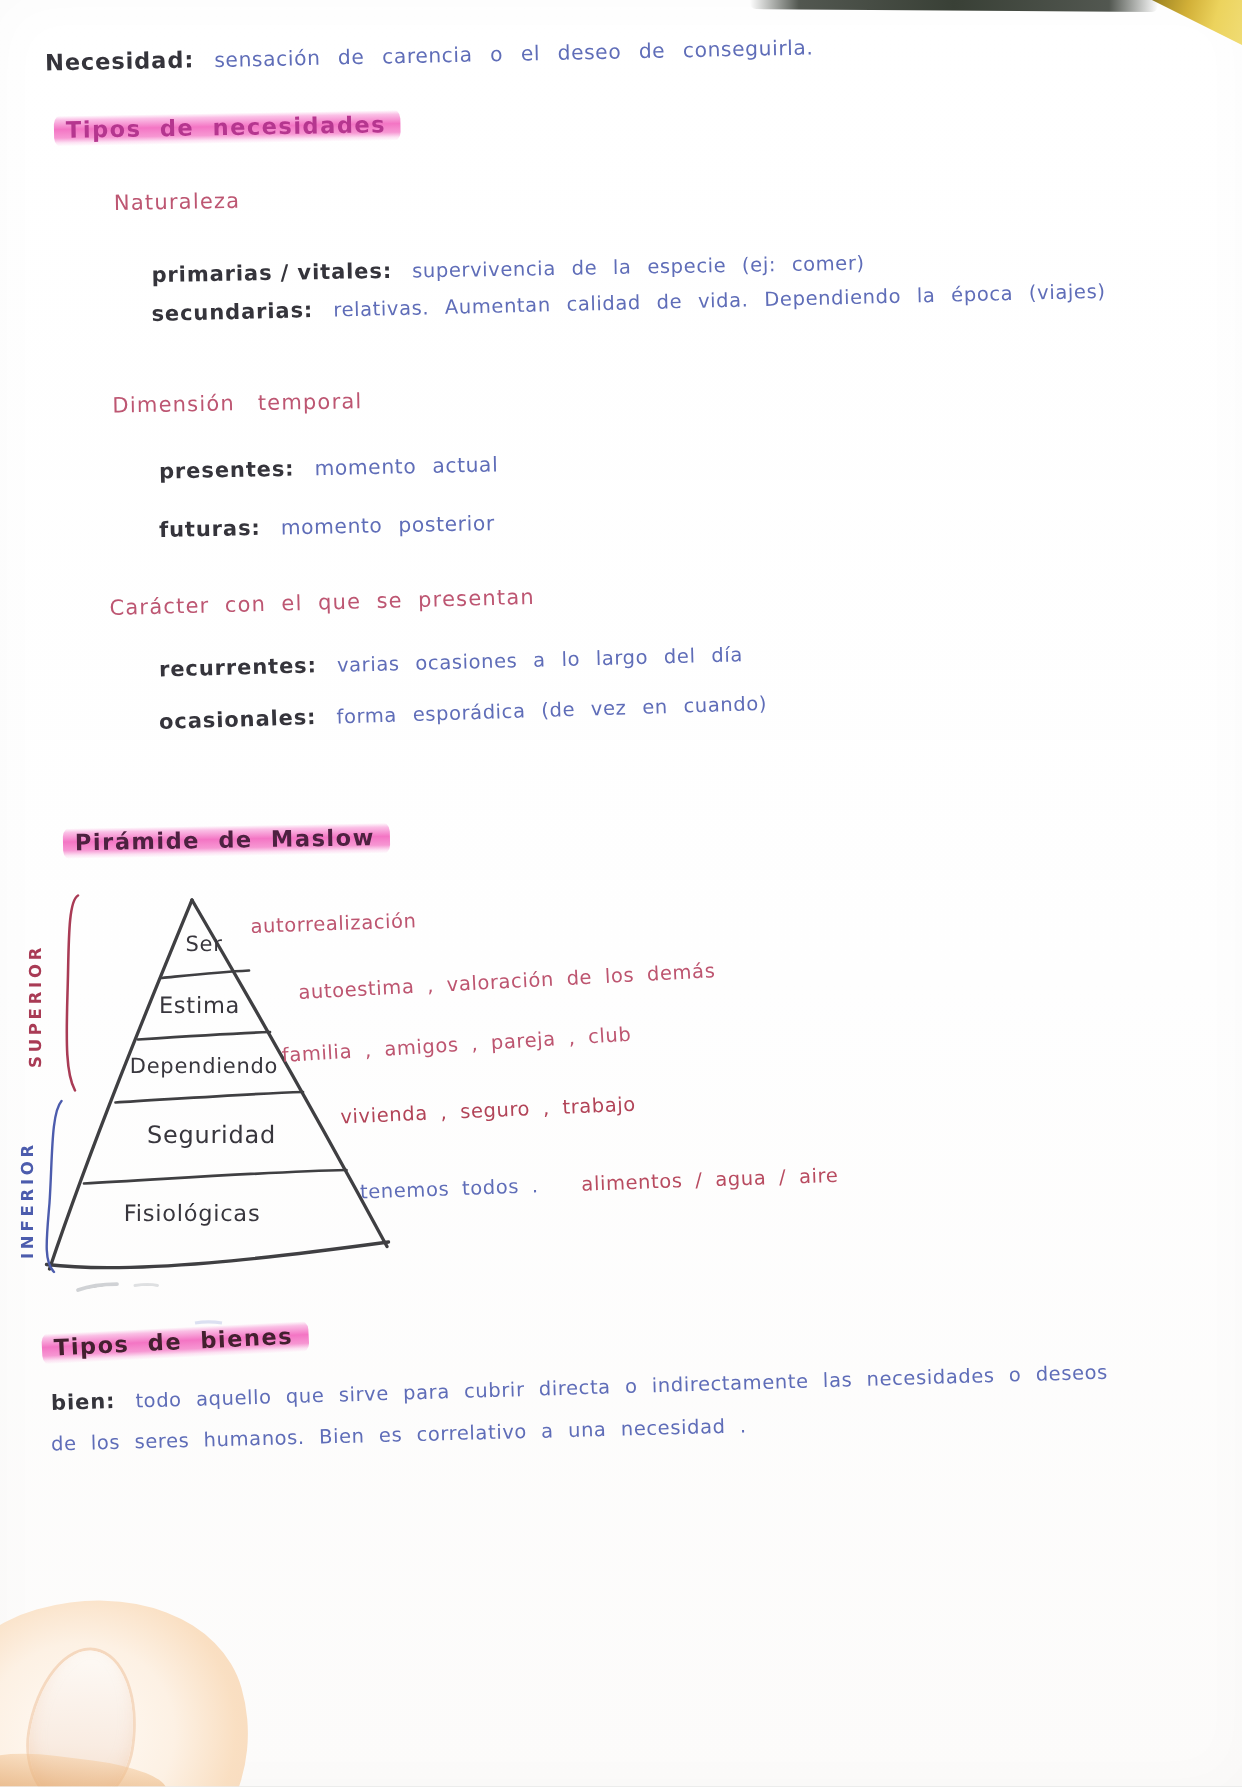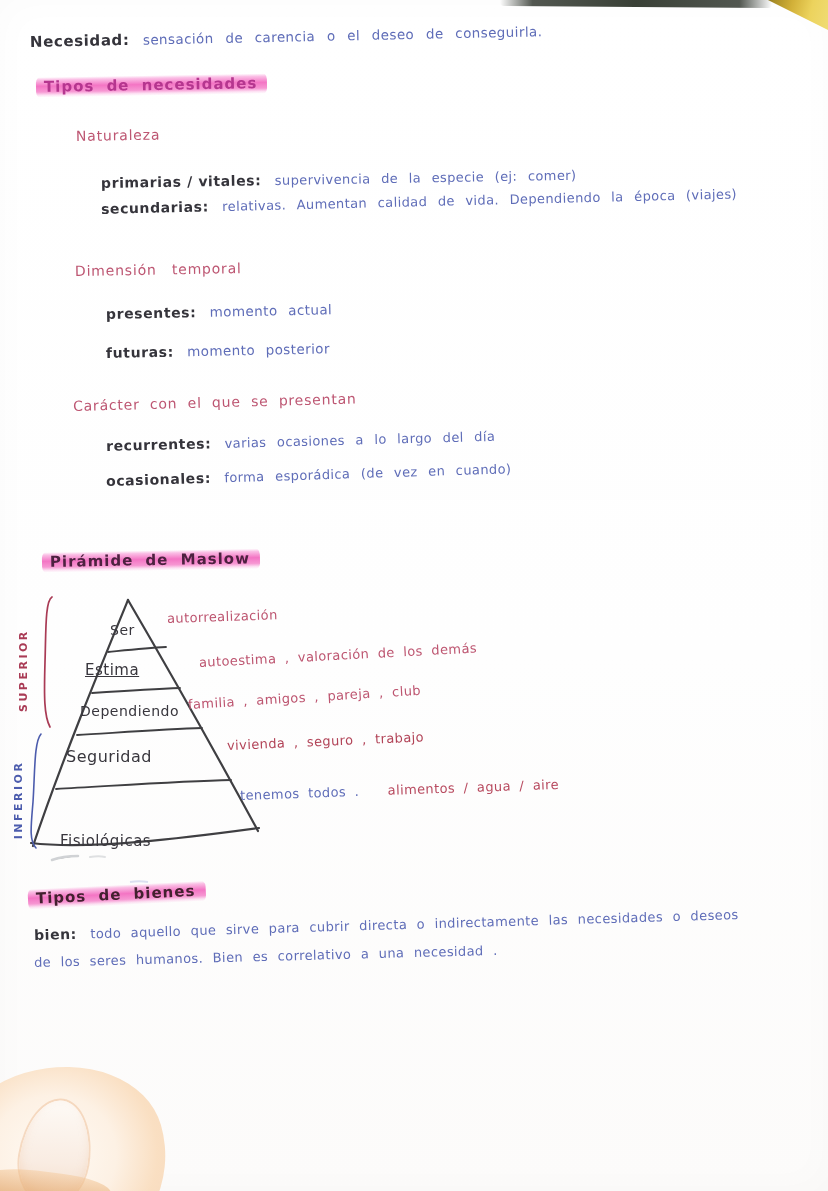--- a/index.html
+++ b/index.html
@@ -17,21 +17,21 @@
     display:inline-block;padding:2px 10px 3px 8px;border-radius:7px;
     font-size:15px;font-weight:bold;letter-spacing:1px;word-spacing:6px;
     background:linear-gradient(to bottom,
       rgba(247,139,209,0) 6%,rgba(247,139,209,.55) 18%,
       rgba(242,98,188,.88) 45%,rgba(244,116,196,.75) 70%,
       rgba(247,139,209,.25) 84%,rgba(247,139,209,0) 94%);
   }
   .hl.magenta{color:#b5368f;}
   .hl.maroon{color:#4d2140;}
   .hl.darkplum{color:#43202f;}
-  .pyr-label{position:absolute;color:#38363d;letter-spacing:.5px;z-index:2;}
+  .pyr-label{position:absolute;color:#38363d;text-align:center;letter-spacing:.5px;z-index:2;}
   .anno{position:absolute;white-space:nowrap;color:#bd5570;font-size:13px;
         letter-spacing:.4px;word-spacing:4px;transform-origin:left center;z-index:2;}
   .anno .blue-part{color:#5f6db8;}
   .anno .red-part{color:#b84b60;margin-left:20px;}
   .vlabel{position:absolute;font-size:11px;font-weight:bold;letter-spacing:2.5px;
           text-align:center;transform:rotate(-90deg);z-index:2;}
   .vlabel.sup{color:#a93b55;}
   .vlabel.inf{color:#4c5cad;}
   svg.overlay{position:absolute;left:0;top:0;z-index:1;pointer-events:none;}
   .edge-strip{position:absolute;left:500px;top:-1px;width:272px;height:8px;
@@ -118,24 +118,24 @@
     <path d="M52,597 C45,601 46,632 45,662 C44,696 44,716 50,727" fill="none" stroke="#a93b55" stroke-width="1.7" stroke-linecap="round"></path>
     <path d="M41,734 C34,742 35,772 33,802 C31,826 29,841 36,848" fill="none" stroke="#4c5cad" stroke-width="1.6" stroke-linecap="round"></path>
     <g stroke="#9aa0a6" stroke-linecap="round">
       <path d="M52,860 C60,857 70,856 78,856" stroke-width="2.5" opacity=".45"></path>
       <path d="M90,857 C96,856 101,856 105,857" stroke-width="2" opacity=".3"></path>
     </g>
     <path d="M130,882 C136,881 142,881 148,882" stroke="#8fa0d8" stroke-width="2" opacity=".3" fill="none"></path>
   </svg>
 
   <div class="pyr-label" style="left:110px;top:622px;width:52px;font-size:14px;">Ser</div>
-  <div class="pyr-label" style="left:85px;top:661px;width:74px;font-size:15px;text-decoration:underline;">Estima</div>
+  <div class="pyr-label" style="left:96px;top:661px;width:74px;font-size:15px;">Estima</div>
   <div class="pyr-label" style="left:80px;top:703px;width:112px;font-size:14px;">Dependiendo</div>
   <div class="pyr-label" style="left:66px;top:747px;width:150px;font-size:16px;">Seguridad</div>
-  <div class="pyr-label" style="left:60px;top:800px;width:136px;font-size:15px;margin-top:32px;">Fisiológicas</div>
+  <div class="pyr-label" style="left:60px;top:800px;width:136px;font-size:15px;">Fisiológicas</div>
 
   <div class="anno" style="left:167px;top:611px;transform:rotate(-2deg);">autorrealización</div>
   <div class="anno" style="left:199px;top:655px;transform:rotate(-3deg);">autoestima , valoración de los demás</div>
   <div class="anno" style="left:188px;top:697px;transform:rotate(-3.5deg);">familia , amigos , pareja , club</div>
   <div class="anno" style="left:227px;top:738px;transform:rotate(-2.5deg);color:#b24458;">vivienda , seguro , trabajo</div>
   <div class="anno" style="left:240px;top:788px;transform:rotate(-2deg);">
     <span class="blue-part">tenemos todos .</span>
     <span class="red-part">alimentos / agua / aire</span>
   </div>
 

